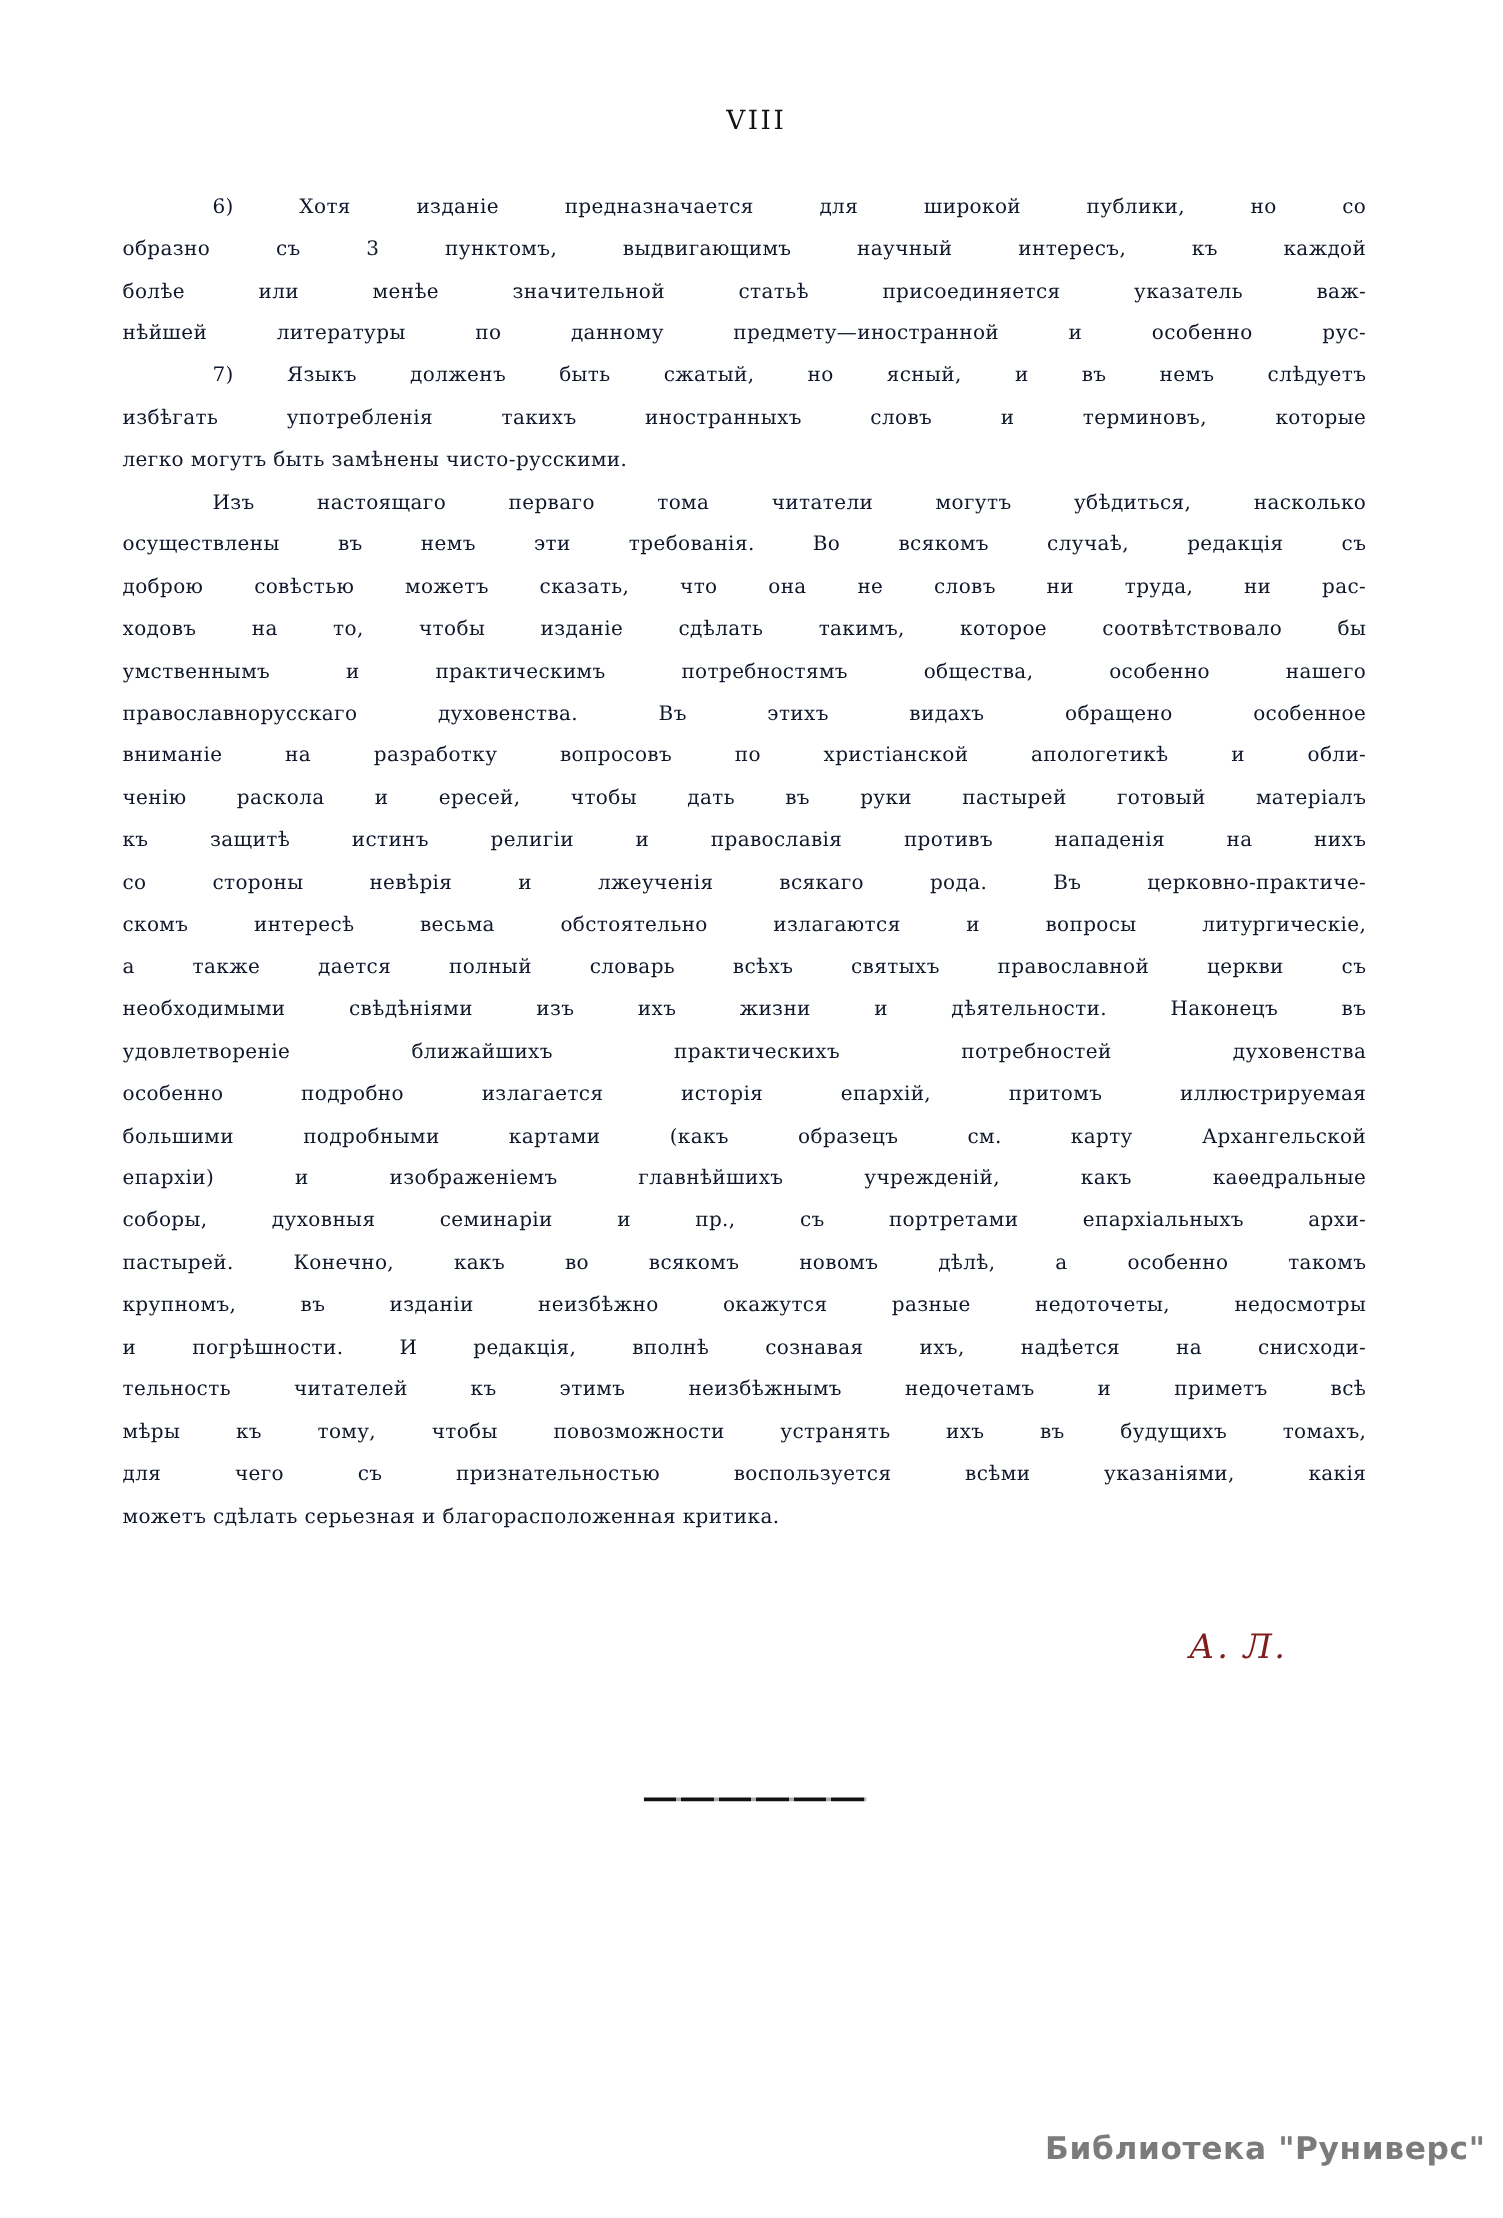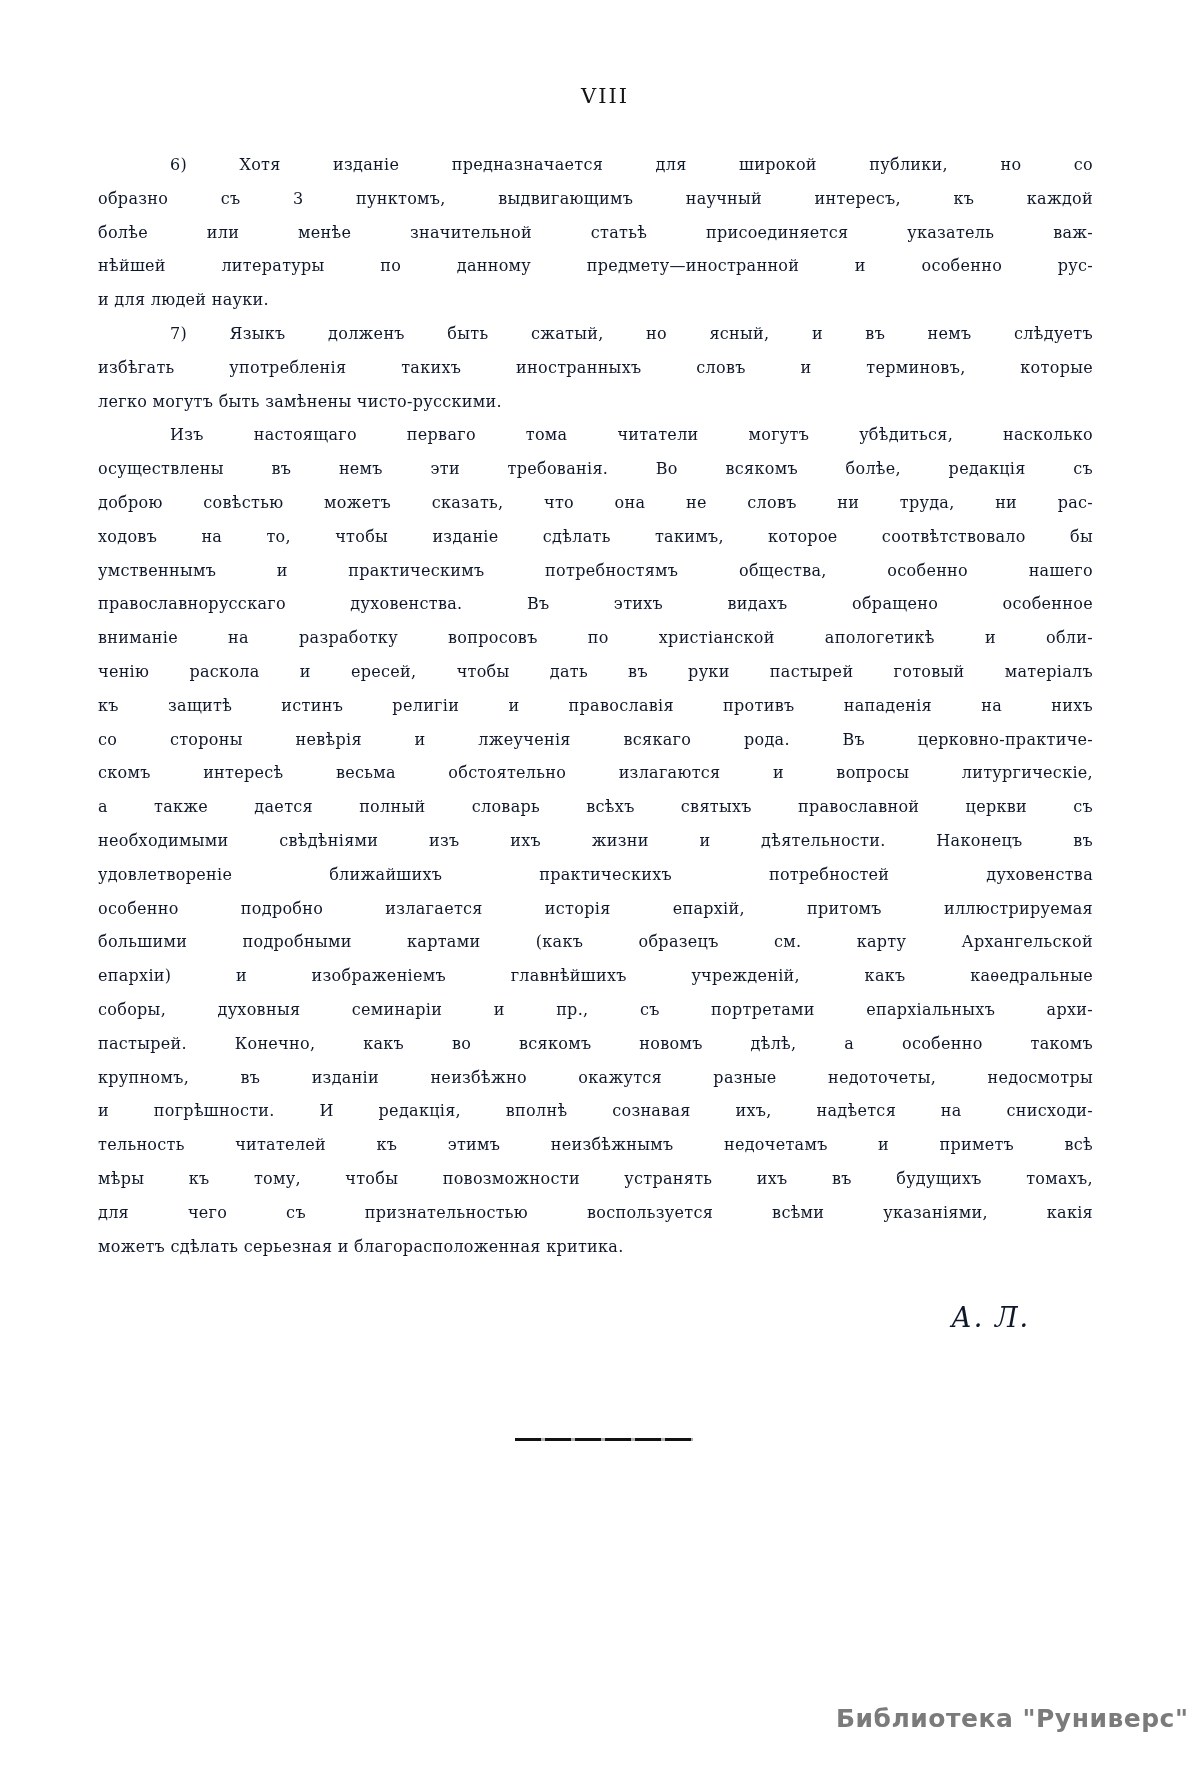--- a/index.html
+++ b/index.html
@@ -50,21 +50,21 @@
   .signature {
     position: absolute;
     top: 1302px;
     left: 98px;
     width: 995px;
     padding-right: 0;
     box-sizing: border-box;
     text-align: right;
     font-style: italic;
     font-size: 27px;
-    color: #0f172a;
+    color: #7f1d1d;
   }
   .signature .sig-inner {
     display: inline-block;
     margin-right: 63px;
     letter-spacing: 2px;
   }
   .divider {
     position: absolute;
     top: 1438px;
     left: 515px;
@@ -91,30 +91,29 @@
 <div class="page">
 
   <div class="page-number">VIII</div>
 
   <div class="text-block">
     <div class="paragraph">
         <div class="line first">6) Хотя изданіе предназначается для широкой публики, но со</div>
         <div class="line">образно съ 3 пунктомъ, выдвигающимъ научный интересъ, къ каждой</div>
         <div class="line">болѣе или менѣе значительной статьѣ присоединяется указатель важ-</div>
         <div class="line">нѣйшей литературы по данному предмету—иностранной и особенно рус-</div>
-        <div class="line last">и для людей науки.</div>
       </div>
     <div class="paragraph">
         <div class="line first">7) Языкъ долженъ быть сжатый, но ясный, и въ немъ слѣдуетъ</div>
         <div class="line">избѣгать употребленія такихъ иностранныхъ словъ и терминовъ, которые</div>
         <div class="line last">легко могутъ быть замѣнены чисто-русскими.</div>
       </div>
     <div class="paragraph">
         <div class="line first">Изъ настоящаго перваго тома читатели могутъ убѣдиться, насколько</div>
-        <div class="line">осуществлены въ немъ эти требованія. Во всякомъ болѣе, редакція съ</div>
+        <div class="line">осуществлены въ немъ эти требованія. Во всякомъ случаѣ, редакція съ</div>
         <div class="line">доброю совѣстью можетъ сказать, что она не словъ ни труда, ни рас-</div>
         <div class="line">ходовъ на то, чтобы изданіе сдѣлать такимъ, которое соотвѣтствовало бы</div>
         <div class="line">умственнымъ и практическимъ потребностямъ общества, особенно нашего</div>
         <div class="line">православнорусскаго духовенства. Въ этихъ видахъ обращено особенное</div>
         <div class="line">вниманіе на разработку вопросовъ по христіанской апологетикѣ и обли-</div>
         <div class="line">ченію раскола и ересей, чтобы дать въ руки пастырей готовый матеріалъ</div>
         <div class="line">къ защитѣ истинъ религіи и православія противъ нападенія на нихъ</div>
         <div class="line">со стороны невѣрія и лжеученія всякаго рода. Въ церковно-практиче-</div>
         <div class="line">скомъ интересѣ весьма обстоятельно излагаются и вопросы литургическіе,</div>
         <div class="line">а также дается полный словарь всѣхъ святыхъ православной церкви съ</div>

